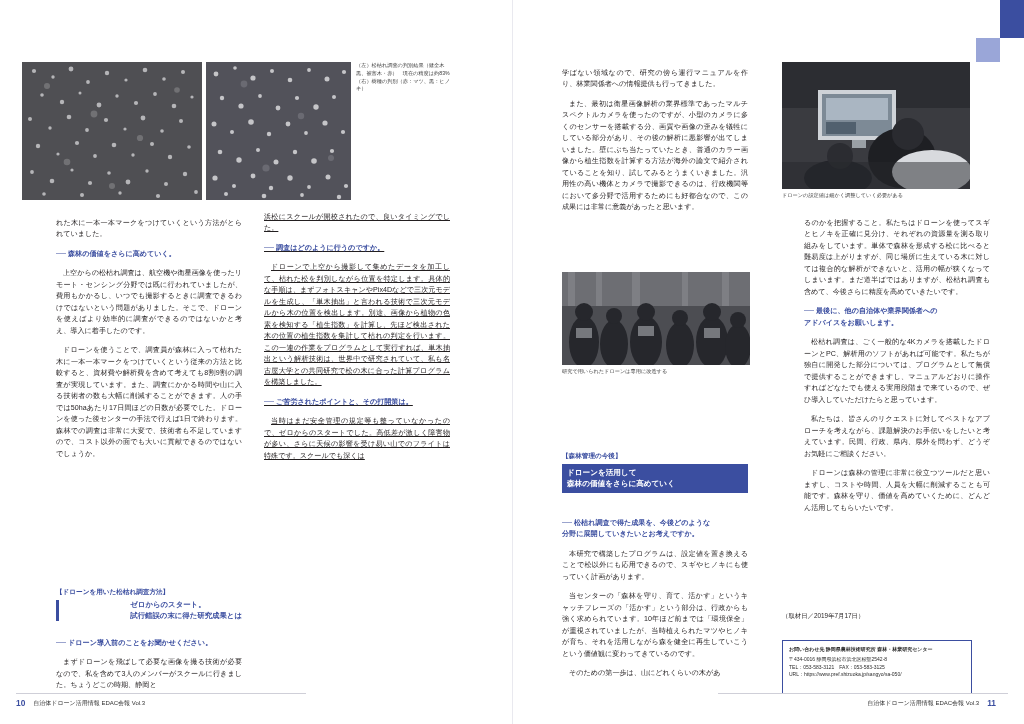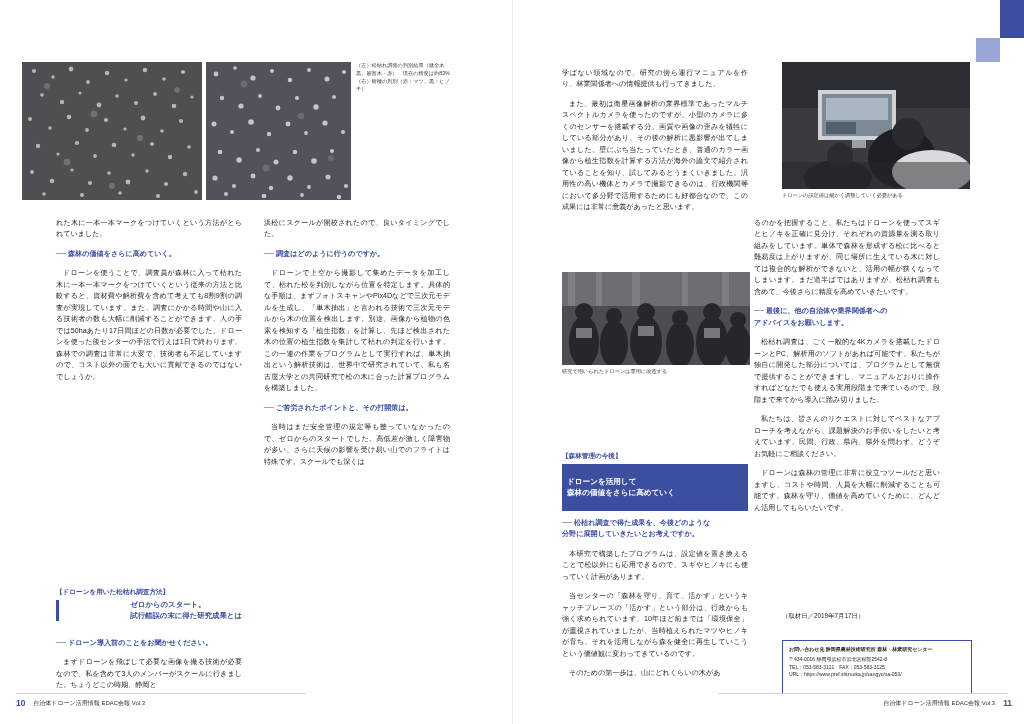--- a/index.html
+++ b/index.html
@@ -20,24 +20,24 @@
   
   .gutter{position:absolute;left:512px;top:0;width:1px;height:724px;background:#e9e9ef;}
 
   
   .col{position:absolute;font-size:7.1px;line-height:1.62;text-align:justify;color:#231f20;}
   .col p{margin:8px 0 6px 0;}
   .indent{text-indent:7px;}
 
   
   #col1{left:56px;top:210px;width:186px;}
-  #col2{left:264px;top:210px;width:186px;}
+  #col2{left:264px;top:204px;width:186px;text-decoration:underline;}
   
   #col3{left:562px;top:60px;width:186px;}
-  #col4{left:754px;top:210px;width:186px;}
+  #col4{left:804px;top:210px;width:186px;}
 
   
   .img{position:absolute;background:#b9b9bc;overflow:hidden;}
   .noise{position:absolute;inset:0;}
   .caption{position:absolute;font-size:5.2px;line-height:1.5;color:#3a3a3a;}
 
   
   #aerial1{left:22px;top:62px;width:180px;height:138px;}
   #aerial2{left:206px;top:62px;width:145px;height:138px;}
   #aerial-cap{left:356px;top:62px;width:96px;}
@@ -53,35 +53,35 @@
   
   .headbox{position:absolute;}
   .headbox .title{font-size:6.6px;font-weight:bold;color:#3b4ea0;margin-bottom:3px;}
   .headbox .barline{display:flex;align-items:stretch;margin-bottom:2px;justify-content:space-between;}
   .headbox .bar{width:3px;background:#3b4ea0;margin-right:4px;flex:0 0 3px;}
   .headbox .bartext{font-size:7.4px;font-weight:bold;color:#3b4ea0;line-height:1.45;}
 
   #box-left{left:56px;top:588px;width:186px;}
   #box-right{left:562px;top:452px;width:186px;}
   .box-right-band{background:#3b4ea0;color:#ffffff;font-size:7.6px;font-weight:bold;
-     padding:12px 5px;line-height:1.5;}
+     padding:3px 5px;line-height:1.5;}
   .box-right-band div{white-space:nowrap;}
 
   
   .q{color:#3b4ea0;font-weight:bold;}
 
   
   #contact{position:absolute;left:782px;top:640px;width:188px;height:52px;border:1px solid #3b4ea0;}
   #contact .inner{padding:5px 6px;font-size:5px;line-height:1.55;color:#2b2b2b;}
   #contact .ctitle{font-weight:bold;margin-bottom:2px;}
 
   
   .foot{position:absolute;bottom:16px;font-size:6px;color:#333;display:flex;align-items:center;gap:8px;}
   #foot-left{left:16px;}
-  #foot-right{right:12px;}
+  #foot-right{right:28px;}
   .pagenum{font-size:8.4px;font-weight:bold;color:#3b4ea0;}
   .footrule{position:absolute;bottom:30px;height:1px;background:#cfcfd8;}
   #rule-left{left:16px;width:290px;}
   #rule-right{right:16px;width:290px;}
 
   .date{position:absolute;left:782px;top:612px;font-size:6.4px;color:#231f20;}
 </style>
 </head>
 <body>
 
@@ -269,20 +269,21 @@
           <rect x="76" y="54" width="16" height="10"></rect>
         <rect x="142" y="56" width="16" height="10"></rect>
       </g>
     </svg>
   </div>
   <div class="caption" id="photo-mid-cap">研究で用いられたドローンは専用に改造する</div>
 
   <div class="col" id="col1">
     <p>れた木に一本一本マークをつけていくという方法がとられていました。</p>
     <p class="q">── 森林の価値をさらに高めていく。</p>
+    <p class="indent">上空からの松枯れ調査は、航空機や衛星画像を使ったリモート・センシング分野では既に行われていましたが、費用もかかるし、いつでも撮影するときに調査できるわけではないという問題がありました。そこで、ドローンを使えばより効率的に調査ができるのではないかと考え、導入に着手したのです。</p>
     <p class="indent">ドローンを使うことで、調査員が森林に入って枯れた木に一本一本マークをつけていくという従来の方法と比較すると、資材費や解析費を含めて考えても8割9割の調査が実現しています。また、調査にかかる時間や山に入る技術者の数も大幅に削減することができます。人の手では50haあたり17日間ほどの日数が必要でした。ドローンを使った後センターの手法で行えば1日で終わります。森林での調査は非常に大変で、技術者も不足していますので、コスト以外の面でも大いに貢献できるのではないでしょうか。</p>
   </div>
 
   <div class="headbox" id="box-left">
     <div class="title">【ドローンを用いた松枯れ調査方法】</div>
     <div class="barline">
       <div class="bar"></div>
       <div>
         <div class="bartext">ゼロからのスタート。</div>
         <div class="bartext">試行錯誤の末に得た研究成果とは</div>
@@ -321,21 +322,21 @@
 分野に展開していきたいとお考えですか。</p>
     <p class="indent">本研究で構築したプログラムは、設定値を置き換えることで松以外にも応用できるので、スギやヒノキにも使っていく計画があります。</p>
     <p class="indent">当センターの「森林を守り、育て、活かす」というキャッチフレーズの「活かす」という部分は、行政からも強く求められています。10年ほど前までは「環境保全」が重視されていましたが、当時植えられたマツやヒノキが育ち、それを活用しながら森を健全に再生していこうという価値観に変わってきているのです。</p>
     <p class="indent">そのための第一歩は、山にどれくらいの木があ</p>
   </div>
 
   <div class="col" id="col4">
     <p>るのかを把握すること。私たちはドローンを使ってスギとヒノキを正確に見分け、それぞれの資源量を測る取り組みをしています。単体で森林を形成する松に比べると難易度は上がりますが、同じ場所に生えている木に対しては複合的な解析ができないと、活用の幅が狭くなってしまいます。まだ道半ばではありますが、松枯れ調査も含めて、今後さらに精度を高めていきたいです。</p>
     <p class="q" style="white-space:pre-line;">── 最後に、他の自治体や業界関係者への
 アドバイスをお願いします。</p>
-    <p class="indent">松枯れ調査は、ごく一般的な4Kカメラを搭載したドローンとPC、解析用のソフトがあれば可能です。私たちが独自に開発した部分については、プログラムとして無償で提供することができますし、マニュアルどおりに操作すればどなたでも使える実用段階まで来ているので、段階まで来てから導入に踏み切りました。</p>
+    <p class="indent">松枯れ調査は、ごく一般的な4Kカメラを搭載したドローンとPC、解析用のソフトがあれば可能です。私たちが独自に開発した部分については、プログラムとして無償で提供することができますし、マニュアルどおりに操作すればどなたでも使える実用段階まで来ているので、ぜひ導入していただけたらと思っています。</p>
     <p class="indent">私たちは、皆さんのリクエストに対してベストなアプローチを考えながら、課題解決のお手伝いをしたいと考えています。民間、行政、県内、県外を問わず、どうぞお気軽にご相談ください。</p>
     <p class="indent">ドローンは森林の管理に非常に役立つツールだと思いますし、コストや時間、人員を大幅に削減することも可能です。森林を守り、価値を高めていくために、どんどん活用してもらいたいです。</p>
   </div>
 
   <div class="date">（取材日／2019年7月17日）</div>
 
   <div id="contact">
     <div class="inner">
       <div class="ctitle">お問い合わせ先 静岡県農林技術研究所 森林・林業研究センター</div>
       <div style="white-space:pre-line;">〒434-0016 静岡県浜松市浜北区根堅2542-8

